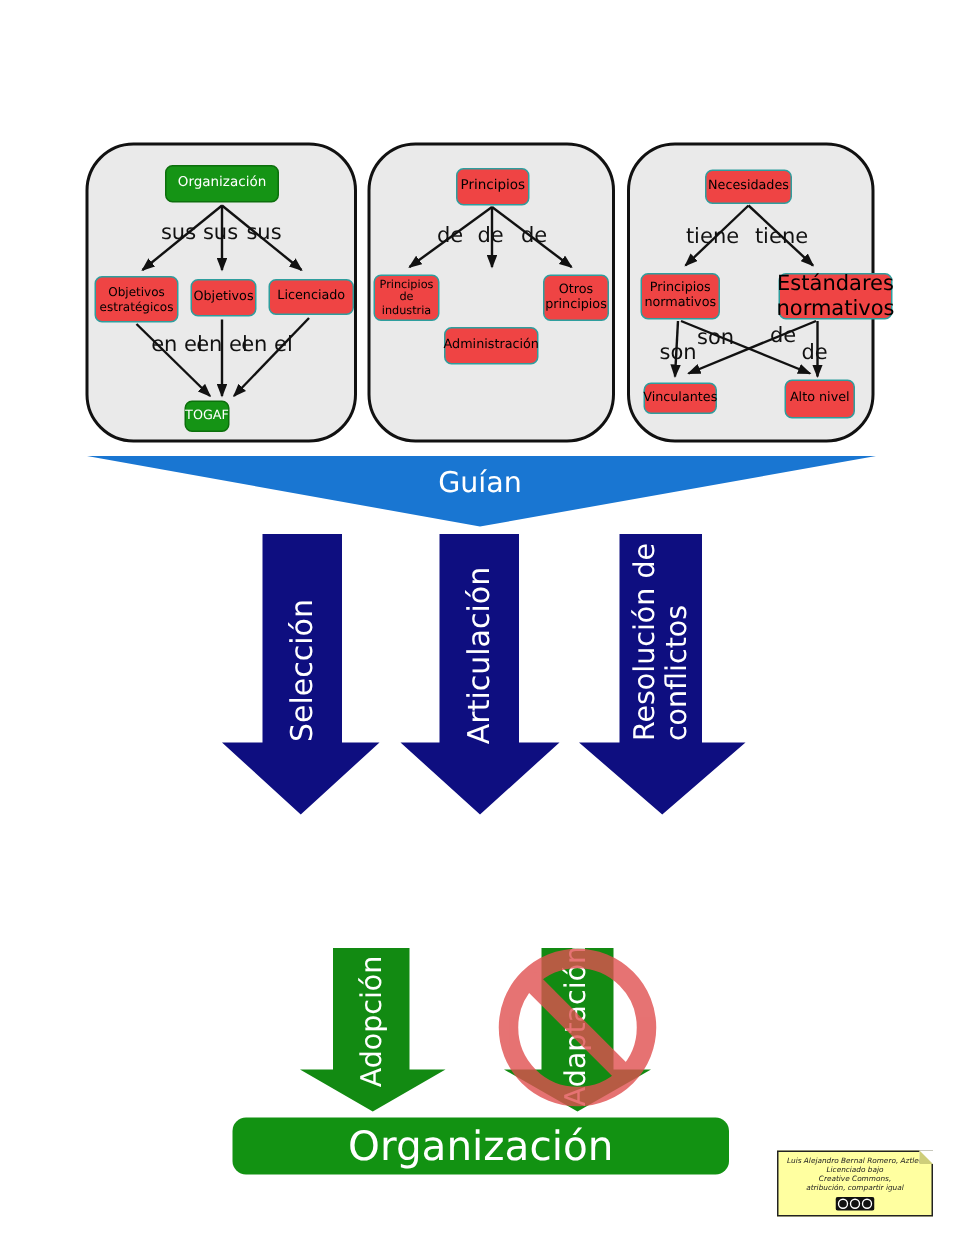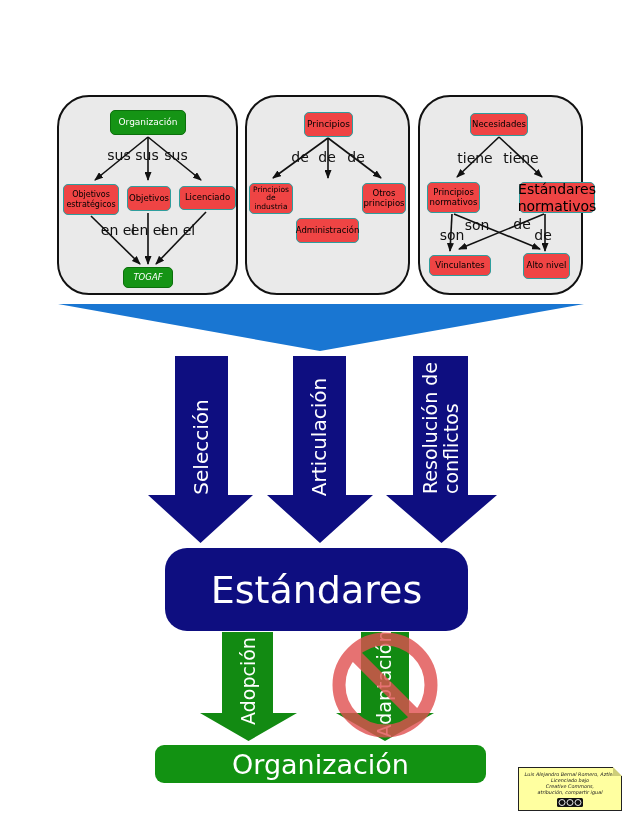--- a/index.html
+++ b/index.html
@@ -94,21 +94,21 @@
     <div class="node green" style="left:51px; top:13px; width:76px; height:25px; font-size:9px;">Organización</div>
     <span class="elabel" style="left:60px; top:58px;">sus</span>
     <span class="elabel" style="left:88px; top:58px;">sus</span>
     <span class="elabel" style="left:117px; top:58px;">sus</span>
     <div class="node teal" style="left:4px; top:87px; width:56px; height:31px; font-size:8px;">Objetivos estratégicos</div>
     <div class="node teal" style="left:68px; top:89px; width:44px; height:25px; font-size:8.5px;">Objetivos</div>
     <div class="node teal" style="left:120px; top:89px; width:57px; height:24px; font-size:8.5px;">Licenciado</div>
     <span class="elabel" style="left:59px; top:133px;">en el</span>
     <span class="elabel" style="left:89px; top:133px;">en el</span>
     <span class="elabel" style="left:119px; top:133px;">en el</span>
-    <div class="node green" style="left:64px; top:170px; width:50px; height:21px; font-size:8.5px;font-style:italic;">TOGAF</div>
+    <div class="node green" style="left:64px; top:170px; width:30px; height:21px; font-size:8.5px;">TOGAF</div>
   </div>
 
   <div class="panel" style="left:245px; width:165px;">
     <svg width="160" height="195" viewBox="0 0 160 195">
       <defs>
         <marker id="ah2" markerUnits="userSpaceOnUse" markerWidth="9" markerHeight="7" refX="8" refY="3.5" orient="auto">
           <path d="M0,0 L9,3.5 L0,7 Z" fill="#111"></path>
         </marker>
       </defs>
       <g stroke="#111" stroke-width="1.6" marker-end="url(#ah2)">
@@ -144,48 +144,48 @@
     </svg>
     <div class="node teal" style="left:50px; top:16px; width:58px; height:23px; font-size:8.5px;">Necesidades</div>
     <span class="elabel" style="left:55px; top:61px;">tiene</span>
     <span class="elabel" style="left:101px; top:61px;">tiene</span>
     <div class="node teal" style="left:7px; top:85px; width:53px; height:31px; font-size:8.5px;">Principios normativos</div>
     <div class="node teal" style="left:99px; top:85px; width:76px; height:31px; font-size:14px;">Estándares normativos</div>
     <span class="elabel" style="left:57px; top:128px;">son</span>
     <span class="elabel" style="left:102px; top:127px;">de</span>
     <span class="elabel" style="left:32px; top:138px;">son</span>
     <span class="elabel" style="left:123px; top:138px;">de</span>
-    <div class="node teal" style="left:9px; top:158px; width:62px; height:21px; font-size:8.5px;">Vinculantes</div>
+    <div class="node teal" style="left:9px; top:158px; width:49px; height:21px; font-size:8.5px;">Vinculantes</div>
     <div class="node teal" style="left:103px; top:156px; width:47px; height:26px; font-size:8.5px;">Alto nivel</div>
   </div>
 
   <svg class="shapes" width="640" height="828" viewBox="0 0 640 828">
     <polygon points="58,304 584,304 320,351" fill="#1976d2"></polygon>
     <g fill="#0e0e80">
       <polygon points="175,356 228,356 228,495 253,495 200.5,543 148,495 175,495"></polygon>
       <polygon points="293,356 346,356 346,495 373,495 320,543 267,495 293,495"></polygon>
       <polygon points="413,356 468,356 468,495 497,495 441.5,543 386,495 413,495"></polygon>
     </g>
     <g fill="#128a12">
       <polygon points="222,632 273,632 273,713 297,713 248.5,741 200,713 222,713"></polygon>
       <polygon points="361,632 409,632 409,713 434,713 385,741 336,713 361,713"></polygon>
     </g>
   </svg>
 
+  <div class="banner-label">Guían</div>
 
   <div class="vlabel" style="left:141px; top:435px; width:120px; height:24px; font-size:20px;">Selección</div>
   <div class="vlabel" style="left:254px; top:425px; width:130px; height:24px; font-size:20px;">Articulación</div>
   <div class="vlabel" style="left:371px; top:407px; width:140px; height:42px; font-size:19px;">
     <span style="display:block; text-align:left;">
       <span style="display:block;">Resolución de</span>
       <span style="display:block;">conflictos</span>
     </span>
   </div>
 
-  <div class="estandares-box">Estándares</div>
 
   <div class="vlabel" style="left:193px; top:670px; width:110px; height:22px; font-size:19px;">Adopción</div>
   <div class="vlabel" style="left:329px; top:673px; width:110px; height:22px; font-size:19px;">Adaptación</div>
 
   <svg class="shapes" style="left:325px; top:625px;" width="120" height="120" viewBox="0 0 120 120">
     <g stroke="#e05050" stroke-width="13" fill="none" opacity="0.8">
       <circle cx="60" cy="60" r="46"></circle>
       <line x1="27.5" y1="27.5" x2="92.5" y2="92.5"></line>
     </g>
   </svg>

